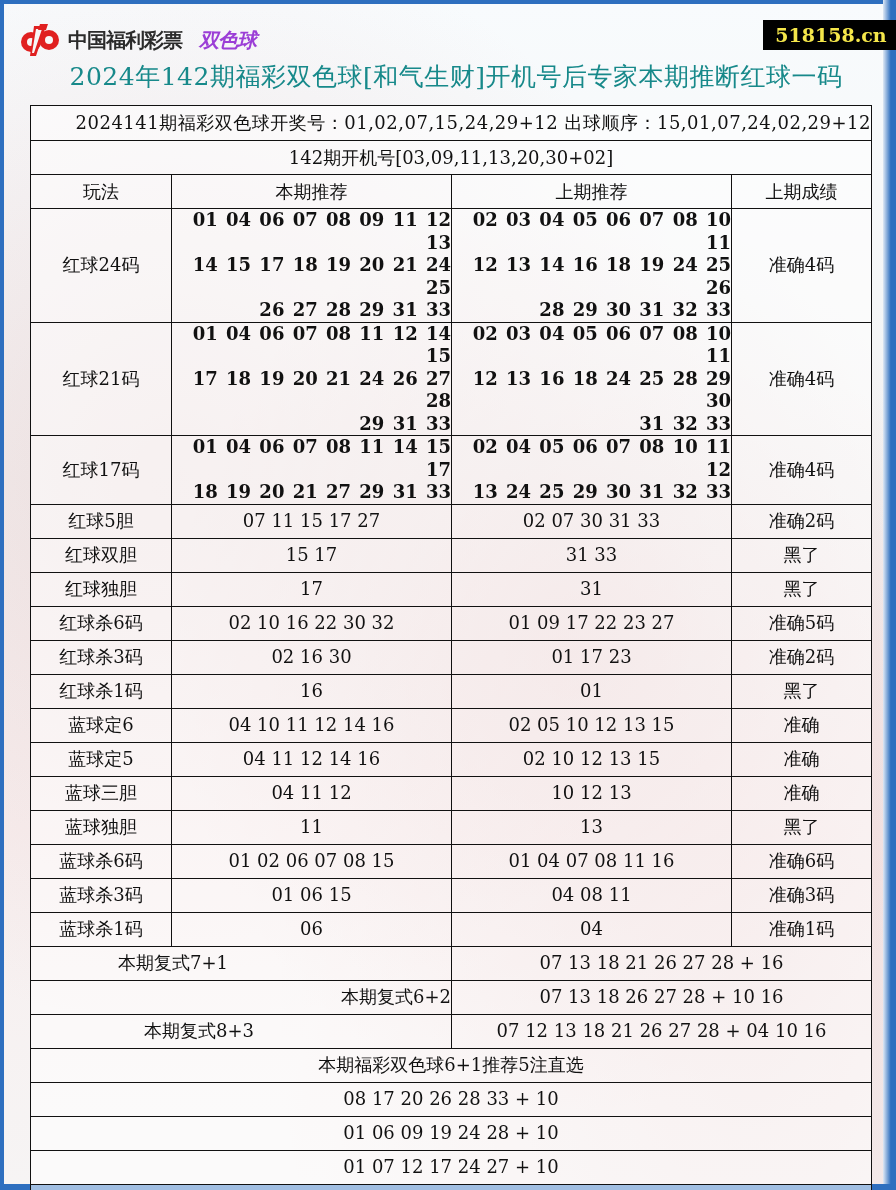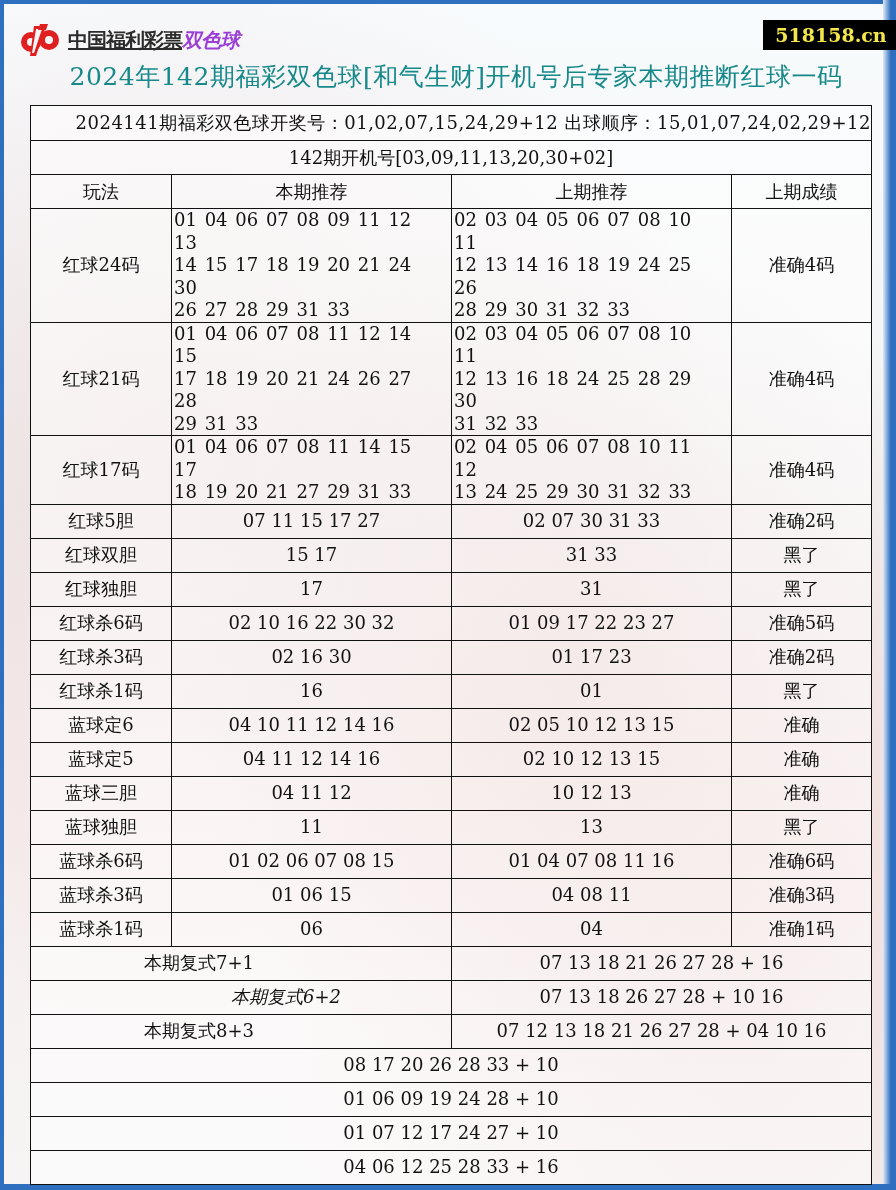--- a/index.html
+++ b/index.html
@@ -22,25 +22,25 @@
   }
   .bottom-strip {
     position:absolute; left:0; top:1184px; width:896px; height:6px; background:#2e6fbf;
   }
   .logo {
     position:absolute; left:18px; top:22px; height:36px; display:flex; align-items:center;
   }
   .logo-mark { width:46px; height:36px; }
   .logo-text {
     font-family:"DejaVu Sans", sans-serif; font-weight:bold; font-size:20px;
-    color:#2b2b2b; margin-left:4px; letter-spacing:-1px;text-decoration:underline;
+    color:#2b2b2b; margin-left:4px; letter-spacing:-1px;
   }
   .logo-text-accent {
     font-family:"DejaVu Sans", sans-serif; font-weight:bold; font-style:italic; font-size:20px;
-    color:#9b3ed6; letter-spacing:-1px;
+    color:#9b3ed6; letter-spacing:-1px;margin-left:17px;
   }
   .site-badge {
     position:absolute; left:763px; top:20px; width:136px; height:30px;
     background:#000; color:#f4e64a;
     font-family:"DejaVu Serif", serif; font-weight:bold; font-size:19px;
     display:flex; align-items:center; justify-content:center;
   }
   .page-title {
     position:absolute; left:8px; top:60px; width:896px; text-align:center;
     font-size:25px; color:#17898a; letter-spacing:0.5px;
@@ -48,21 +48,21 @@
   table.main {
     position:absolute; left:30px; top:105px; width:841px;
     border-collapse:collapse; table-layout:fixed;
     background:rgba(255,255,255,0.55);
   }
   table.main td {
     border:1.5px solid #111; padding:0; text-align:center; vertical-align:middle;
     font-size:18px; color:#111; height:33px; line-height:22px;
   }
   table.main td.left { text-align:right; padding-left:2px; letter-spacing:0.5px; }
-  table.main td.nums-multi { text-align:left; padding:0 16px 0 2px; line-height:22.5px; word-spacing:2px; }
+  table.main td.nums-multi { text-align:right; padding:0 0 0 2px; line-height:22.5px; word-spacing:2px;font-weight:bold; }
   .row-tall3 td { height:69px; }
   .row-tall2 td { height:49px; }
 </style>
 </head>
 <body>
 
 <div class="frame"></div>
 <div class="right-strip"></div>
 <div class="bottom-strip"></div>
 
@@ -102,21 +102,21 @@
       <td>玩法</td>
       <td>本期推荐</td>
       <td>上期推荐</td>
       <td>上期成绩</td>
     </tr>
 
     <tr class="row-tall3">
       <td>红球24码</td>
       <td class="nums-multi">
         <div>01 04 06 07 08 09 11 12 13</div>
-        <div>14 15 17 18 19 20 21 24 30</div>
+        <div>14 15 17 18 19 20 21 24 25</div>
         <div>26 27 28 29 31 33</div>
       </td>
       <td class="nums-multi">
         <div>02 03 04 05 06 07 08 10 11</div>
         <div>12 13 14 16 18 19 24 25 26</div>
         <div>28 29 30 31 32 33</div>
       </td>
       <td>准确4码</td>
     </tr>
 
@@ -221,33 +221,36 @@
       <td>准确3码</td>
     </tr>
     <tr>
       <td>蓝球杀1码</td>
       <td>06</td>
       <td>04</td>
       <td>准确1码</td>
     </tr>
 
     <tr>
-      <td colspan="2" style="text-align:left; padding-left:113px;"><span>本期复式7+1</span></td>
+      <td colspan="2" style="text-align:left; padding-left:87px;"><span>本期复式7+1</span></td>
       <td colspan="2">07 13 18 21 26 27 28 + 16</td>
     </tr>
     <tr>
-      <td colspan="2" style="text-align:center; padding-left:90px;font-style:italic;"><span>本期复式6+2</span></td>
+      <td colspan="2" style="text-align:right; padding-left:90px;"><span>本期复式6+2</span></td>
       <td colspan="2">07 13 18 26 27 28 + 10 16</td>
     </tr>
     <tr>
       <td colspan="2" style="text-align:left; padding-left:113px;"><span>本期复式8+3</span></td>
       <td colspan="2">07 12 13 18 21 26 27 28 + 04 10 16</td>
     </tr>
 
     <tr>
+      <td colspan="4">本期福彩双色球6+1推荐5注直选</td>
+    </tr>
+    <tr>
       <td colspan="4">08 17 20 26 28 33 + 10</td>
     </tr>
     <tr>
       <td colspan="4">01 06 09 19 24 28 + 10</td>
     </tr>
     <tr>
       <td colspan="4">01 07 12 17 24 27 + 10</td>
     </tr>
     <tr>
       <td colspan="4">04 06 12 25 28 33 + 16</td>

